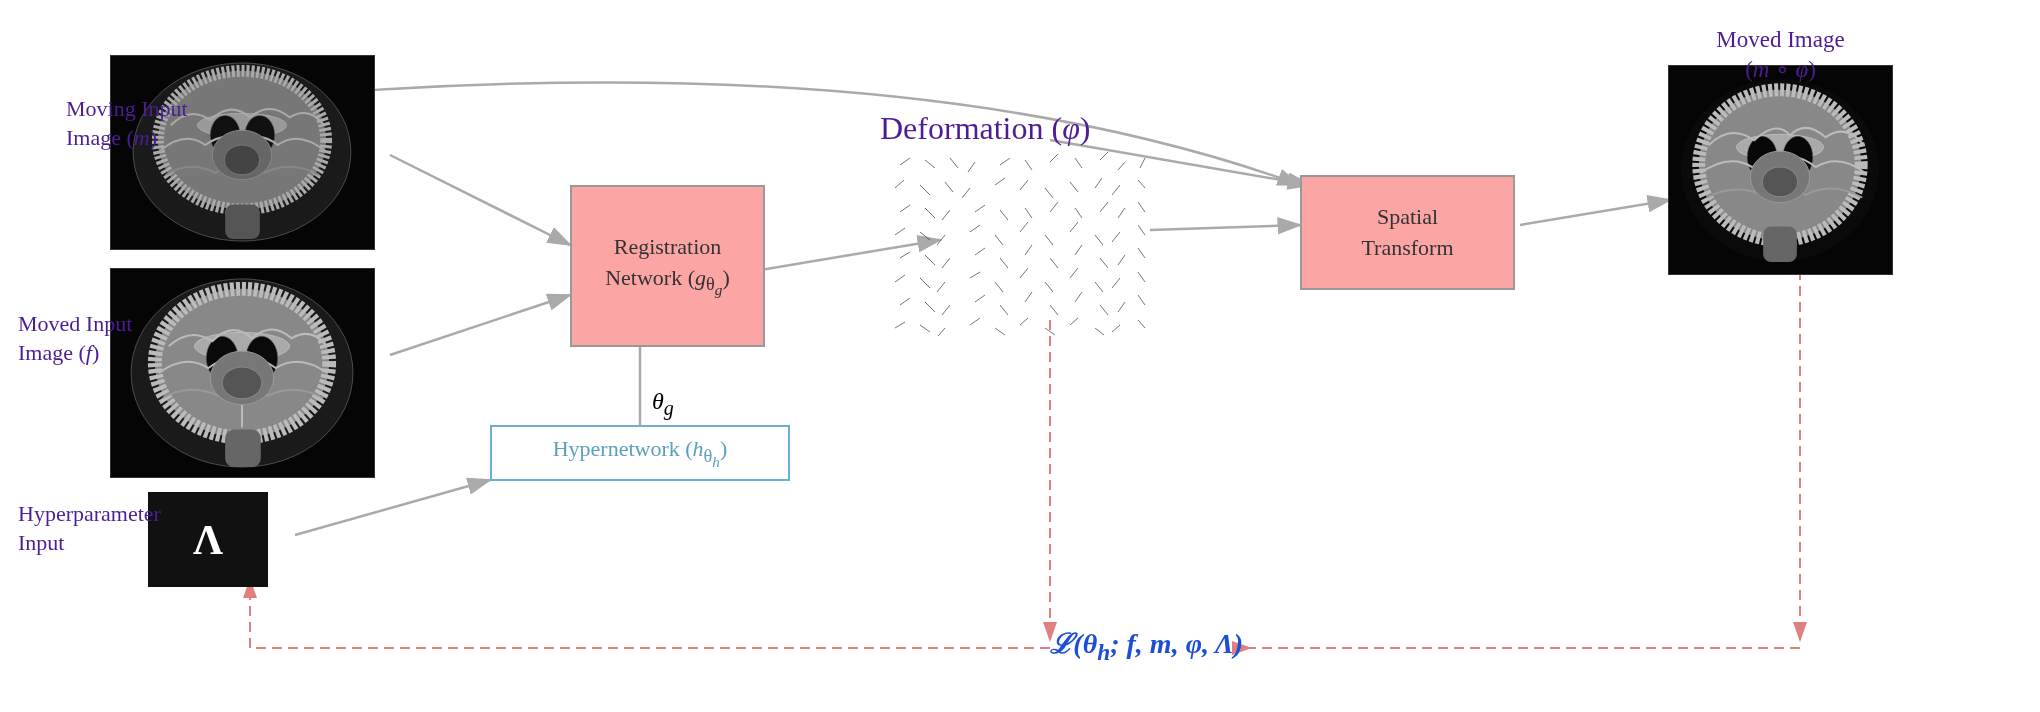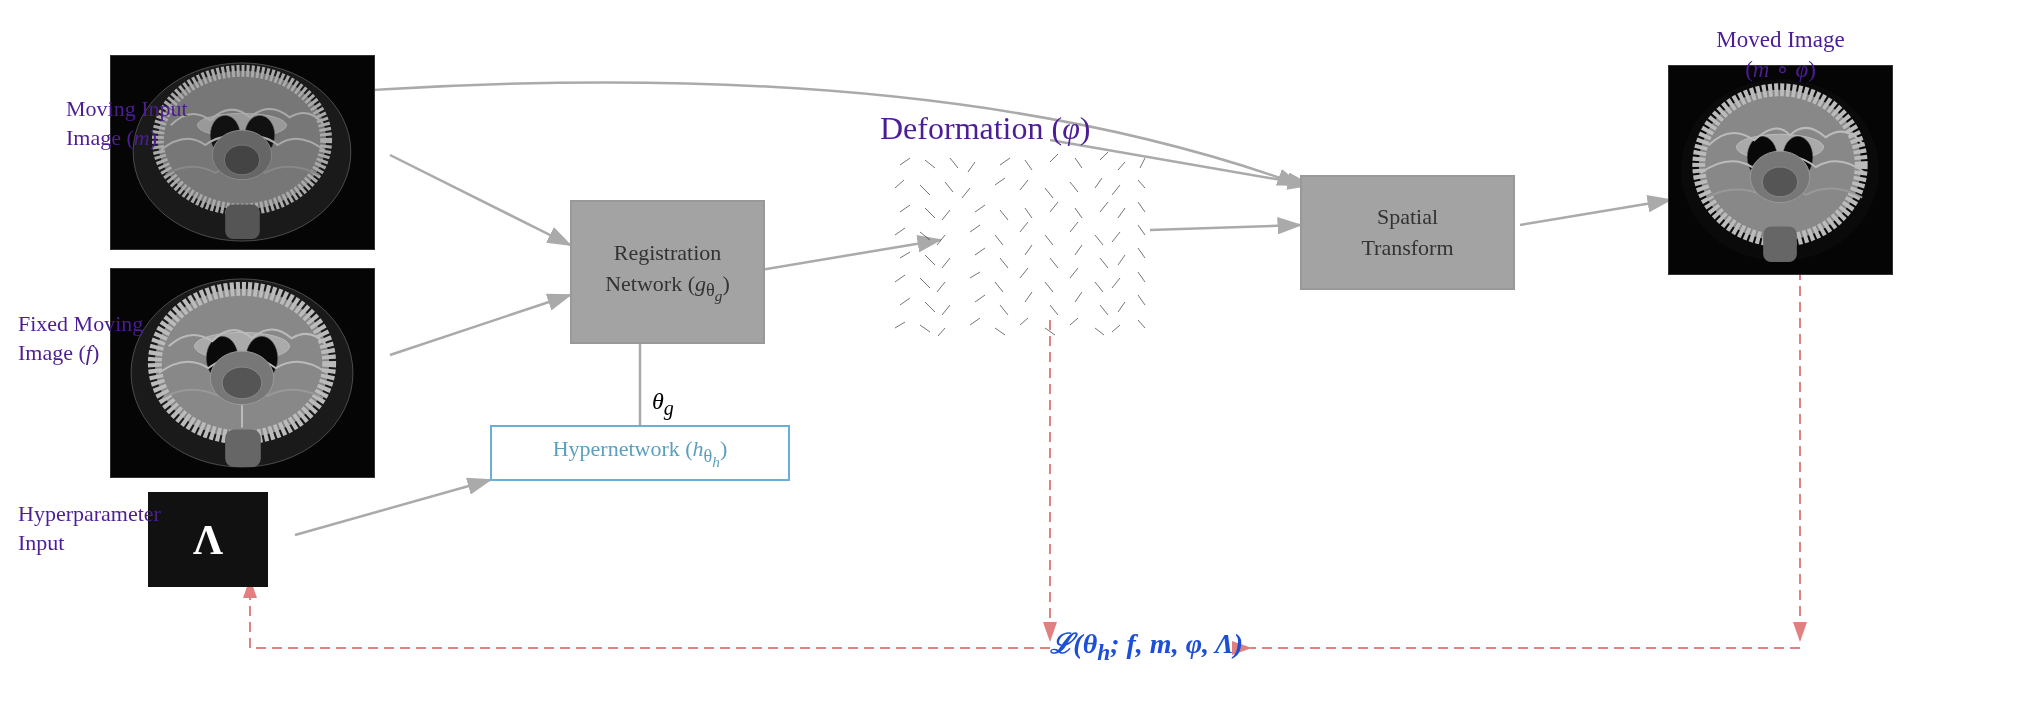--- a/index.html
+++ b/index.html
@@ -44,21 +44,21 @@
     }
 
     .label em {
       font-style: italic;
     }
 
     
     .box {
       position: absolute;
       border: 2px solid #999;
-      background: #a3a3a3;
+      background: #fca5a5;
       display: flex;
       align-items: center;
       justify-content: center;
       text-align: center;
       font-size: 22px;
       color: #333;
       line-height: 1.4;
     }
 
     .box-blue {
@@ -218,25 +218,25 @@
       <rect x="115" y="162" width="36" height="38" rx="9" fill="#666"></rect>
       <path d="M 58 78 Q 80 58 102 73 Q 122 52 142 70 Q 162 52 182 70 Q 202 58 218 78" stroke="#bbb" stroke-width="2" fill="none"></path>
       <path d="M 48 105 Q 75 85 98 100 Q 120 84 132 97 Q 144 84 166 100 Q 190 85 218 105" stroke="#bbb" stroke-width="2" fill="none"></path>
       <path d="M 52 130 Q 80 115 108 128 Q 132 114 158 128 Q 184 115 214 130" stroke="#999" stroke-width="2" fill="none"></path>
       <ellipse cx="132" cy="110" rx="32" ry="27" fill="#777" stroke="#999" stroke-width="1"></ellipse>
       <ellipse cx="132" cy="115" rx="20" ry="16" fill="#555" stroke="#888" stroke-width="1"></ellipse>
     </svg>
   </div>
 
   <div class="label" style="left:18px; top:310px;">
-    <div>Fixed Moving</div>
+    <div>Moved Input</div>
     <div>Image (<em>f</em>)</div>
   </div>
 
-  <div class="box" style="left:570px; top:200px; width:195px; height:144px;">
+  <div class="box" style="left:570px; top:185px; width:195px; height:162px;">
     <div>
       <div>Registration</div>
       <div>Network (<em>g</em><sub>θ<sub><em>g</em></sub></sub>)</div>
     </div>
   </div>
 
   <div class="label" style="left:880px; top:108px; font-size:32px;">
     <span>Deformation (<em>φ</em>)</span>
   </div>
 

